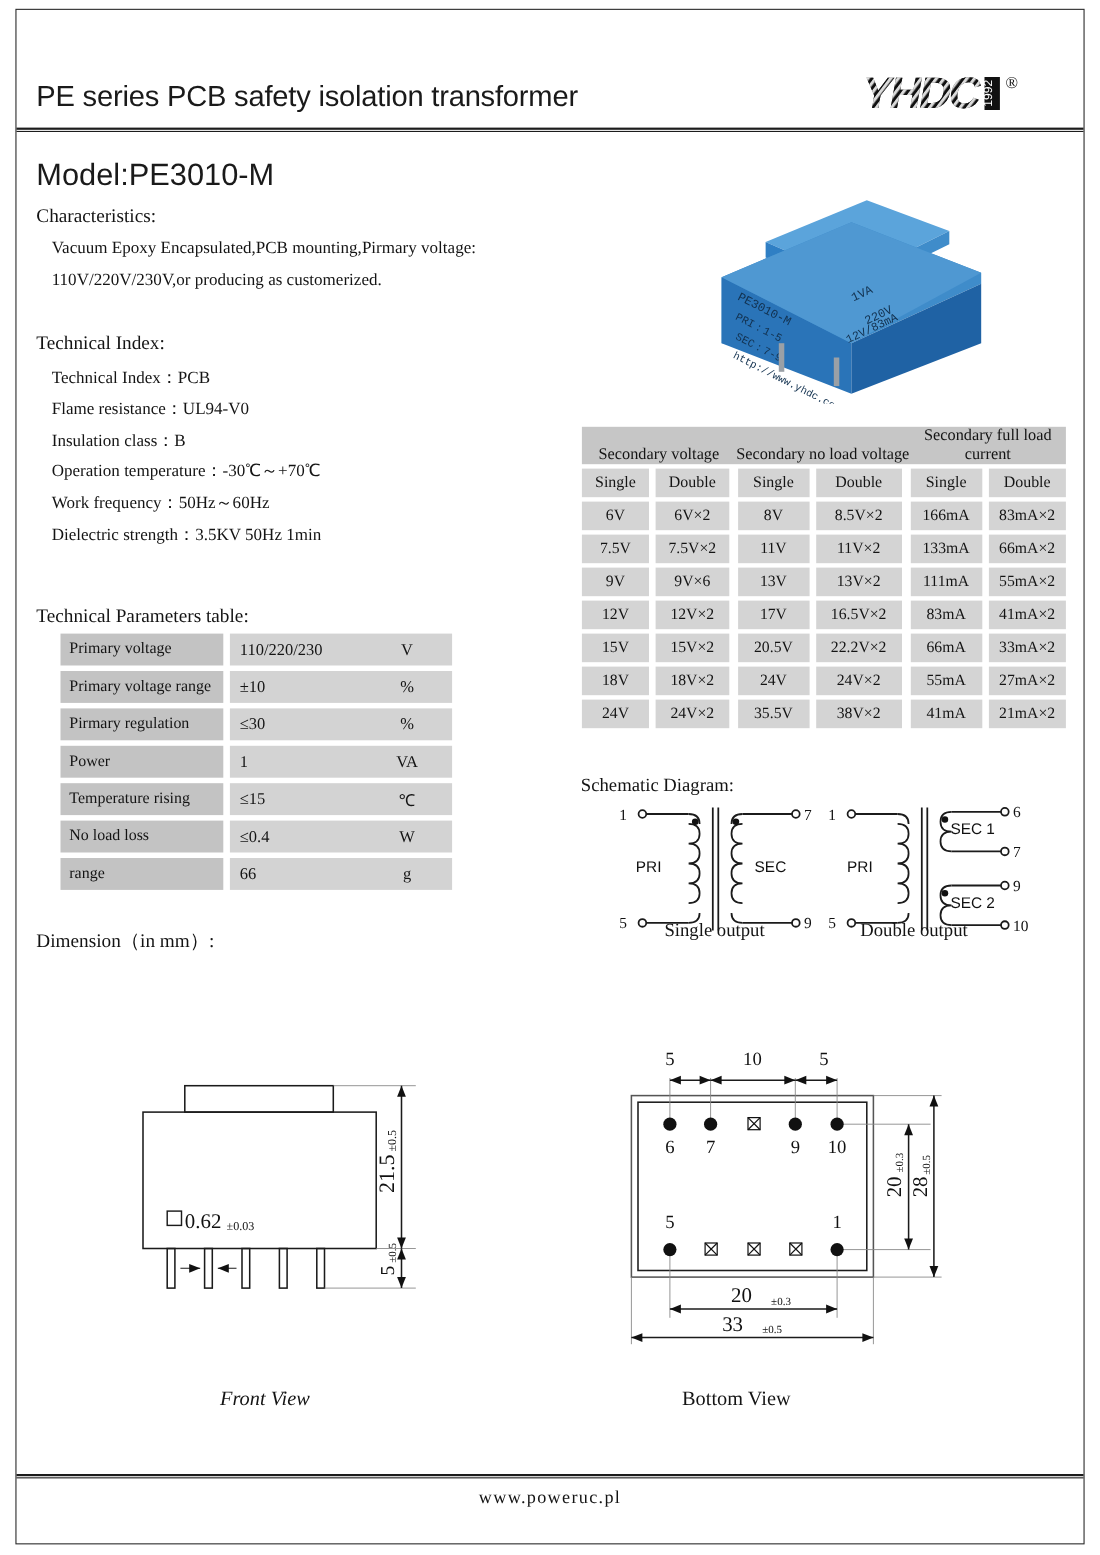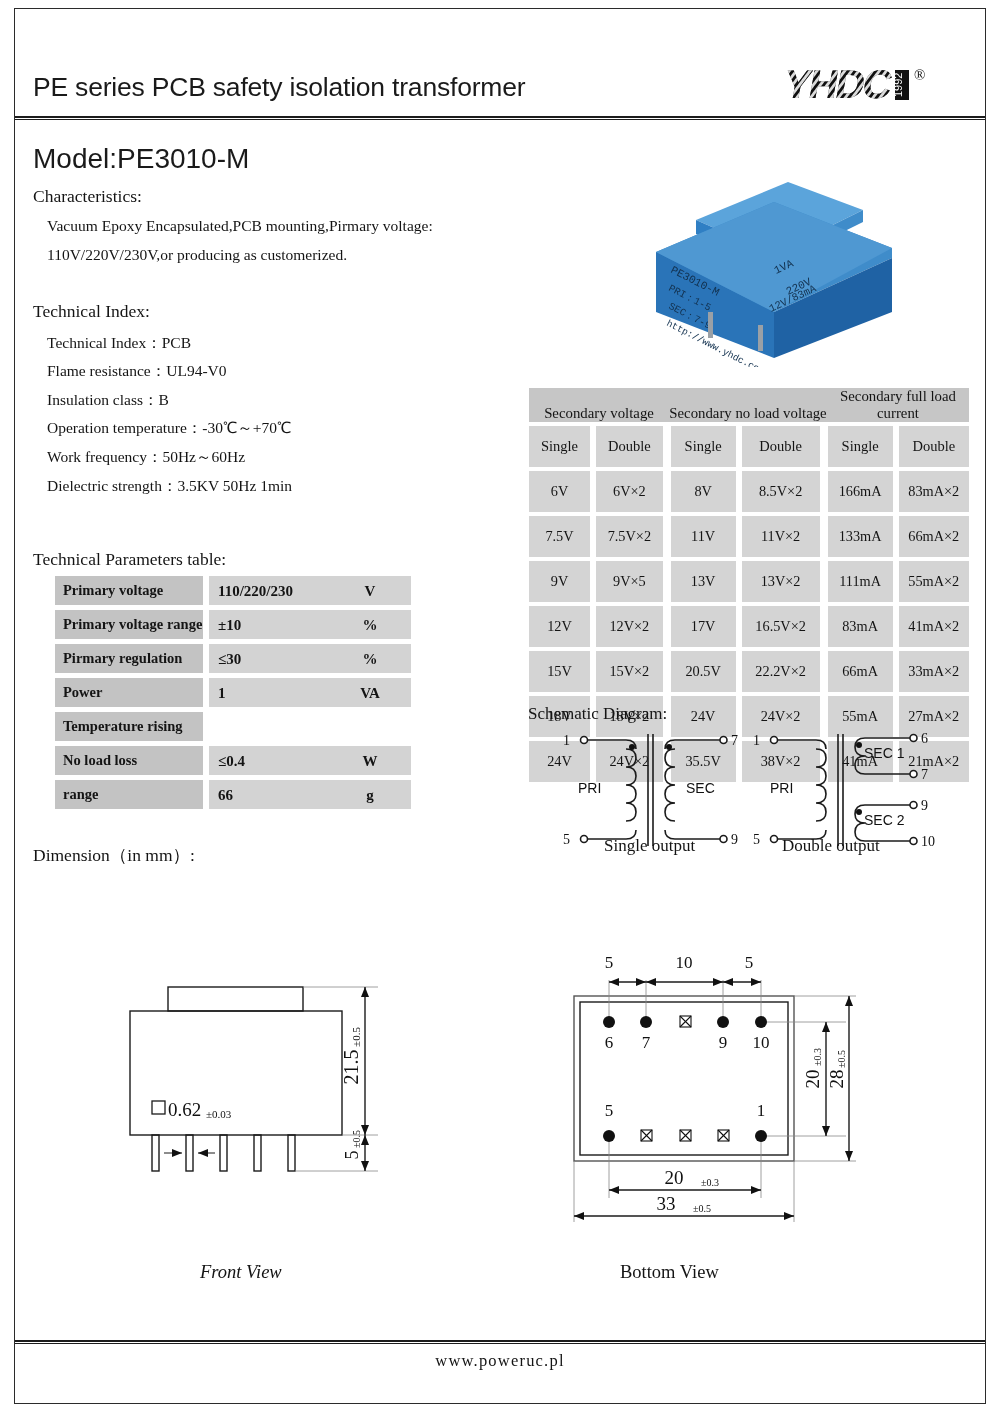--- a/index.html
+++ b/index.html
@@ -97,21 +97,20 @@
     height: 205px;
   }
   .photo svg { display: block; }
 
   
   .param-table {
     position: absolute;
     left: 55px;
     top: 576px;
     width: 356px;
-    font-weight: bold;
   }
   .param-row {
     display: flex;
     height: 29px;
     margin-bottom: 5px;
   }
   .param-label {
     width: 148px;
     background: #c3c3c3;
     font-size: 14.5px;
@@ -148,21 +147,21 @@
   }
   .sv-headrow > div {
     text-align: center;
     font-size: 14.8px;
   }
   .sv-h0 { width: 140px; }
   .sv-h1 { width: 158px; }
   .sv-h2 { width: 142px; }
   .sv-row {
     display: flex;
-    height: 41px;
+    height: 26px;
     margin-top: 4px;
   }
   .sv-cell {
     background: #d4d4d4;
     font-size: 14.3px;
     display: flex;
     align-items: center;
     justify-content: center;
     box-sizing: border-box;
   }
@@ -300,20 +299,24 @@
     </div>
     <div class="param-row">
       <div class="param-label">Power</div>
       <div class="param-valbox">
         <span class="param-value">1</span>
         <span class="param-unit">VA</span>
       </div>
     </div>
     <div class="param-row">
       <div class="param-label">Temperature rising</div>
+      <div class="param-valbox">
+        <span class="param-value">≤15</span>
+        <span class="param-unit">℃</span>
+      </div>
     </div>
     <div class="param-row">
       <div class="param-label">No load loss</div>
       <div class="param-valbox">
         <span class="param-value">≤0.4</span>
         <span class="param-unit">W</span>
       </div>
     </div>
     <div class="param-row">
       <div class="param-label">range</div>
@@ -377,21 +380,21 @@
     <div class="sv-row">
       <div class="sv-cell c0">7.5V</div>
       <div class="sv-cell c1">7.5V×2</div>
       <div class="sv-cell c2">11V</div>
       <div class="sv-cell c3">11V×2</div>
       <div class="sv-cell c4">133mA</div>
       <div class="sv-cell c5">66mA×2</div>
     </div>
     <div class="sv-row">
       <div class="sv-cell c0">9V</div>
-      <div class="sv-cell c1">9V×5</div>
+      <div class="sv-cell c1">9V×6</div>
       <div class="sv-cell c2">13V</div>
       <div class="sv-cell c3">13V×2</div>
       <div class="sv-cell c4">111mA</div>
       <div class="sv-cell c5">55mA×2</div>
     </div>
     <div class="sv-row">
       <div class="sv-cell c0">12V</div>
       <div class="sv-cell c1">12V×2</div>
       <div class="sv-cell c2">17V</div>
       <div class="sv-cell c3">16.5V×2</div>

